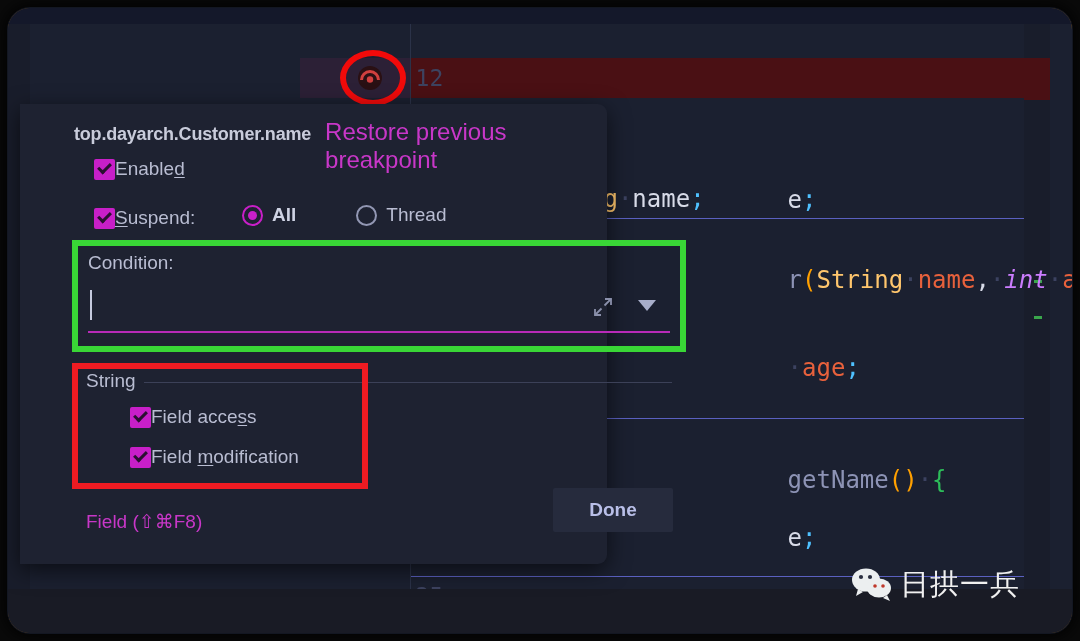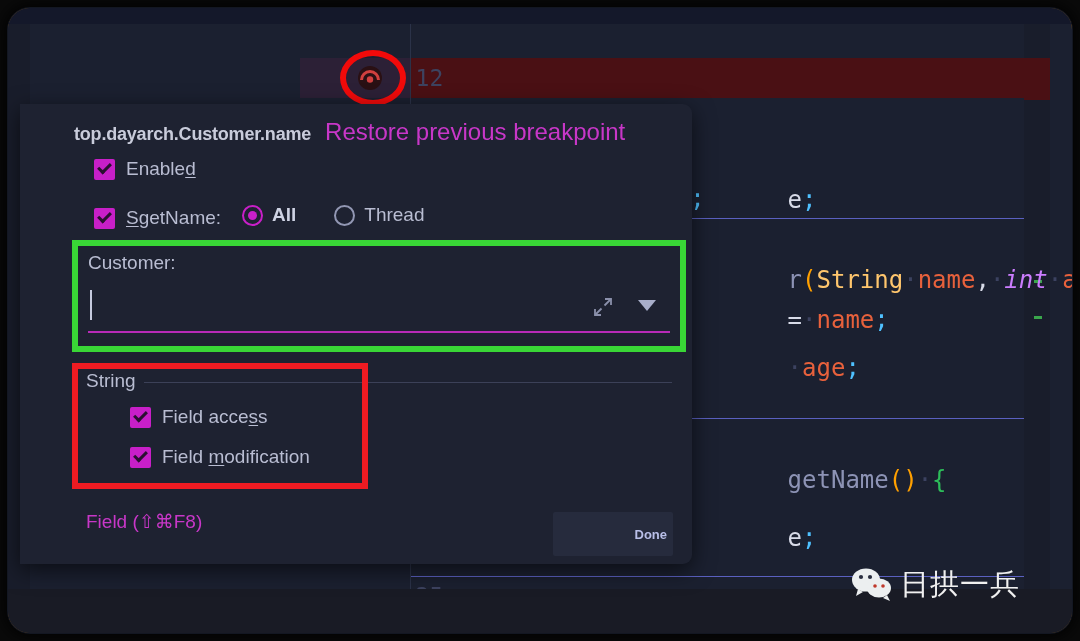--- a/index.html
+++ b/index.html
@@ -162,21 +162,21 @@
     width: 66px; height: 56px;
     border: 6px solid #f20a0a;
     border-radius: 50%;
     box-sizing: border-box;
   }
 
   
   #popup {
     position: absolute;
     left: 12px; top: 96px;
-    width: 672px; height: 460px;
+    width: 587px; height: 460px;
     background: #1e2231;
     border-top-right-radius: 9px;
     border-bottom-right-radius: 9px;
     box-shadow: 0 6px 22px rgba(0,0,0,0.6);
   }
 
   #popup-header {
     position: absolute;
     left: 54px; top: 14px;
     display: flex; align-items: baseline; gap: 14px;
@@ -187,21 +187,21 @@
     letter-spacing: -0.2px;
   }
   #restore-link {
     font-size: 24px;
     color: #c837c8;
     cursor: pointer;
   }
 
   .row-check {
     position: absolute;
-    display: flex; align-items: center; gap: 11px;
+    display: flex; align-items: center; 
   }
   .cb {
     width: 21px; height: 21px;
     background: #c81fc8;
     border-radius: 2px;
     position: relative;
     flex: 0 0 auto;
   }
   .cb::after {
     content: "";
@@ -219,21 +219,21 @@
     white-space: nowrap;
   }
   .lbl u { text-decoration-thickness: 1px; text-underline-offset: 2px; }
 
   #row-enabled { left: 74px; top: 54px; }
   #row-suspend { left: 74px; top: 103px; }
 
   #suspend-options {
     position: absolute;
     left: 222px; top: 100px;
-    display: flex; align-items: center; gap: 38px;
+    display: flex; align-items: center; gap: 60px;
   }
   .radio-wrap { display: flex; align-items: center; gap: 9px; }
   .radio {
     width: 21px; height: 21px;
     border-radius: 50%;
     box-sizing: border-box;
     position: relative;
     flex: 0 0 auto;
   }
   .radio.on { border: 2px solid #c81fc8; }
@@ -324,31 +324,30 @@
   
   #more-link {
     position: absolute;
     left: 66px; top: 406px;
     font-size: 19px;
     color: #c837c8;
     cursor: pointer;
   }
   #done-button {
     position: absolute;
-    left: 533px; top: 408px;
+    left: 533px; top: 384px;
     width: 120px; height: 44px;
     background: #262b3d;
     border: none;
     border-radius: 2px;
     color: #b9bfe8;
-    font-size: 13px;
+    font-size: 19px;
     font-weight: bold;
     font-family: "Liberation Sans", sans-serif;
     cursor: pointer;
-    text-align: right;
   }
 
   
   #watermark {
     position: absolute;
     right: 52px; bottom: 28px;
     display: flex; align-items: center; gap: 6px;
     pointer-events: none;
   }
   #wechat-icon { width: 44px; height: 36px; }
@@ -391,23 +390,20 @@
         <span class="fold">❯</span>
         <span><span class="kw">private</span><span class="dot">·</span><span class="type">String</span><span class="dot">·</span><span class="plain">name</span><span class="semi">;</span></span>
       </div>
 
       <div class="code-line" style="top:132px; left:664px">
         <span class="plain">e</span><span class="semi">;</span>
       </div>
       <div class="code-line" style="top:212px; left:664px">
         <span class="method">r</span><span class="paren">(</span><span class="type">String</span><span class="dot">·</span><span class="ident">name</span><span class="plain">,</span><span class="dot">·</span><span class="kw2">int</span><span class="dot">·</span><span class="ident">age</span>
       </div>
-      <div class="code-line" style="top:252px; left:664px">
-        <span class="plain">=</span><span class="dot">·</span><span class="ident">name</span><span class="semi">;</span>
-      </div>
       <div class="code-line" style="top:300px; left:664px">
         <span class="dot">·</span><span class="ident">age</span><span class="semi">;</span>
       </div>
       <div class="code-line" style="top:412px; left:664px">
         <span class="method">getName</span><span class="paren">()</span><span class="dot">·</span><span class="brace">{</span>
       </div>
       <div class="code-line" style="top:470px; left:664px">
         <span class="plain">e</span><span class="semi">;</span>
       </div>
 
@@ -441,35 +437,35 @@
         <span id="restore-link">Restore previous breakpoint</span>
       </div>
 
       <div class="row-check" id="row-enabled">
         <span class="cb"></span>
         <span class="lbl"><span>Enable</span><u>d</u></span>
       </div>
 
       <div class="row-check" id="row-suspend">
         <span class="cb"></span>
-        <span class="lbl"><u>S</u><span>getName:</span></span>
+        <span class="lbl"><u>S</u><span>uspend:</span></span>
       </div>
 
       <div id="suspend-options">
         <span class="radio-wrap">
           <span class="radio on"></span>
           <span class="radio-lbl sel">All</span>
         </span>
         <span class="radio-wrap">
           <span class="radio off"></span>
           <span class="radio-lbl">Thread</span>
         </span>
       </div>
 
-      <div id="cond-label">Customer:</div>
+      <div id="cond-label">Condition:</div>
       <div id="cond-input-wrap">
         <span id="cond-caret"></span>
         <span id="cond-underline"></span>
         <span id="cond-expand-icon">
           <svg width="22" height="22" viewBox="0 0 22 22">
             <path d="M13 3 L19 3 L19 9" fill="none" stroke="#8b90ab" stroke-width="1.8"></path>
             <path d="M19 3 L12.5 9.5" fill="none" stroke="#8b90ab" stroke-width="1.8"></path>
             <path d="M9 19 L3 19 L3 13" fill="none" stroke="#8b90ab" stroke-width="1.8"></path>
             <path d="M3 19 L9.5 12.5" fill="none" stroke="#8b90ab" stroke-width="1.8"></path>
           </svg>

